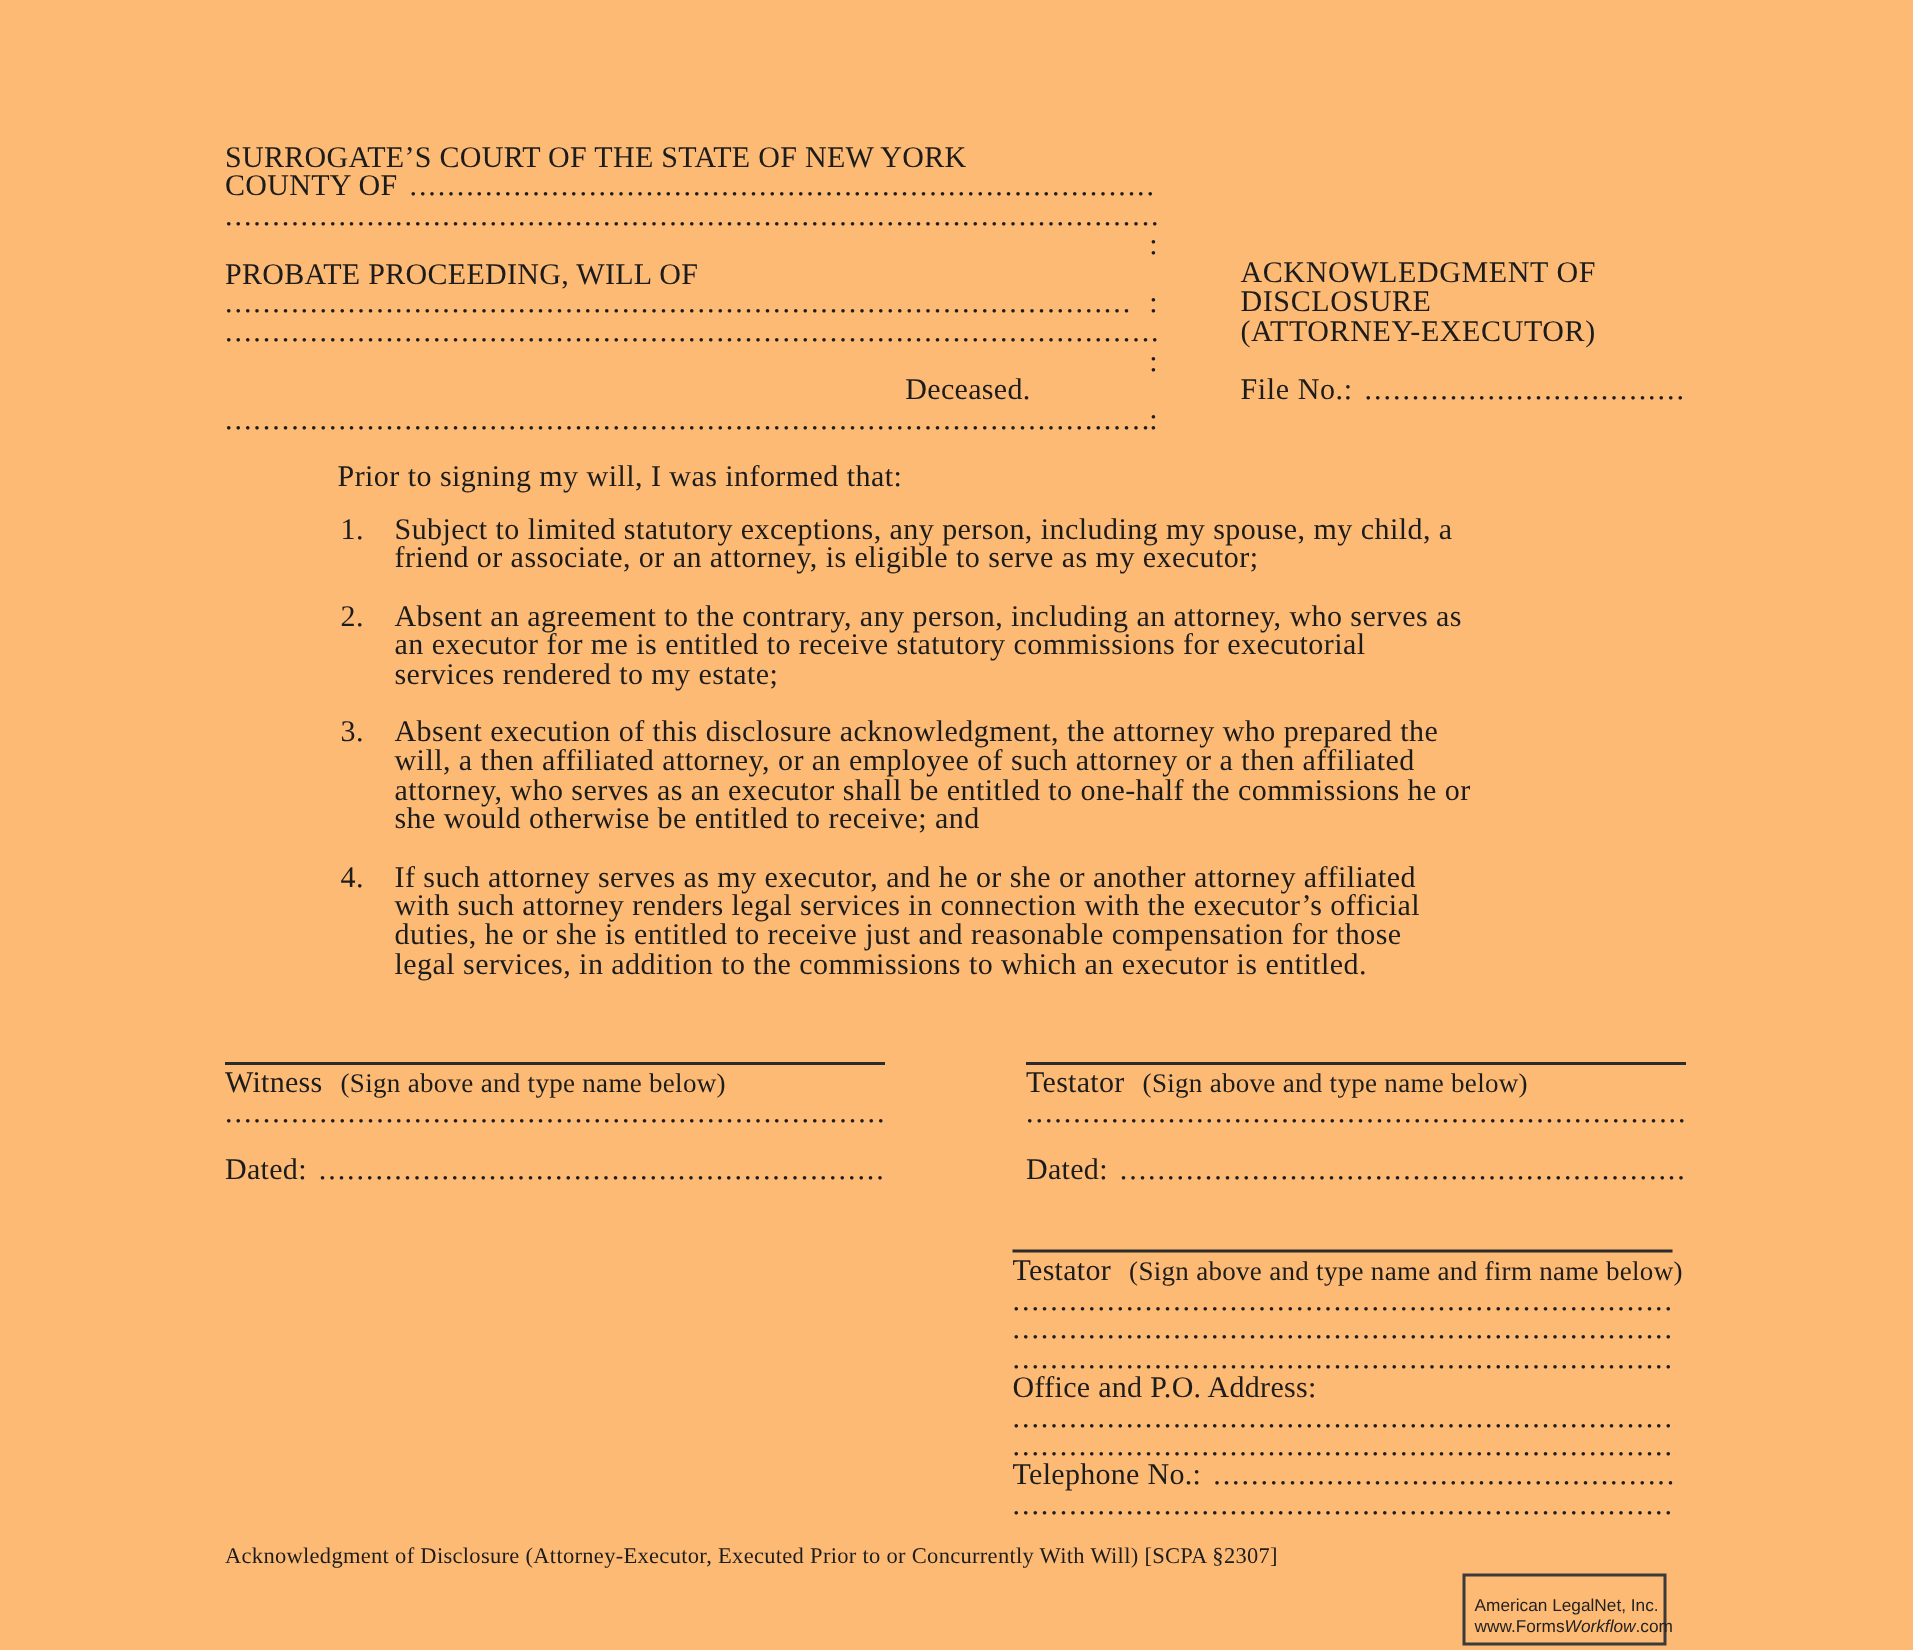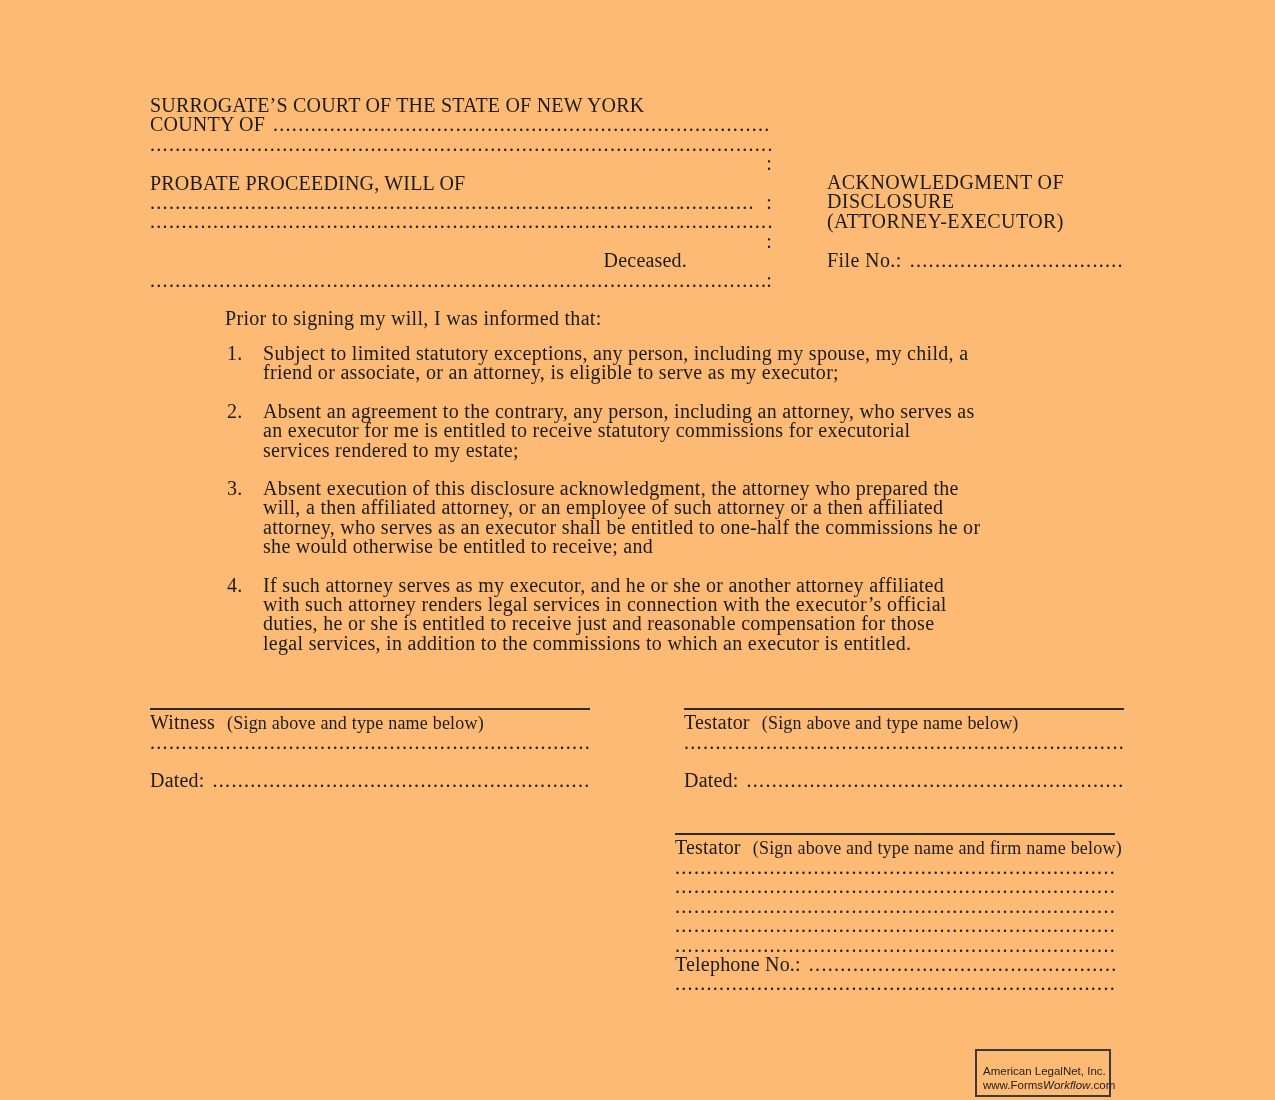--- a/index.html
+++ b/index.html
@@ -195,28 +195,30 @@
 
   <div class="sig-block sig-attorney">
     <div class="rule-row"></div>
     <div class="name-row">
       <span>Testator</span>
       <span class="hint">(Sign above and type name and firm name below)</span>
     </div>
     <div class="dots-row">..........................................................................................................................................................................................................................</div>
     <div class="dots-row">..........................................................................................................................................................................................................................</div>
     <div class="dots-row">..........................................................................................................................................................................................................................</div>
+    <div class="plain-label-row">Office and P.O. Address:</div>
     <div class="dots-row">..........................................................................................................................................................................................................................</div>
     <div class="dots-row">..........................................................................................................................................................................................................................</div>
     <div class="label-fill-row">
       <span class="lbl">Telephone No.:</span>
       <span class="fill lead-gap">..........................................................................................................................................................................................................................</span>
     </div>
     <div class="dots-row">..........................................................................................................................................................................................................................</div>
   </div>
 
+  <div class="footer-note">Acknowledgment of Disclosure (Attorney-Executor, Executed Prior to or Concurrently With Will) [SCPA §2307]</div>
 
   <div class="legalnet-box">
     <div>American LegalNet, Inc.</div>
     <div><span>www.Forms</span><span class="it">Workflow</span><span>.com</span></div>
   </div>
 
 </div>
 
 </body></html>

